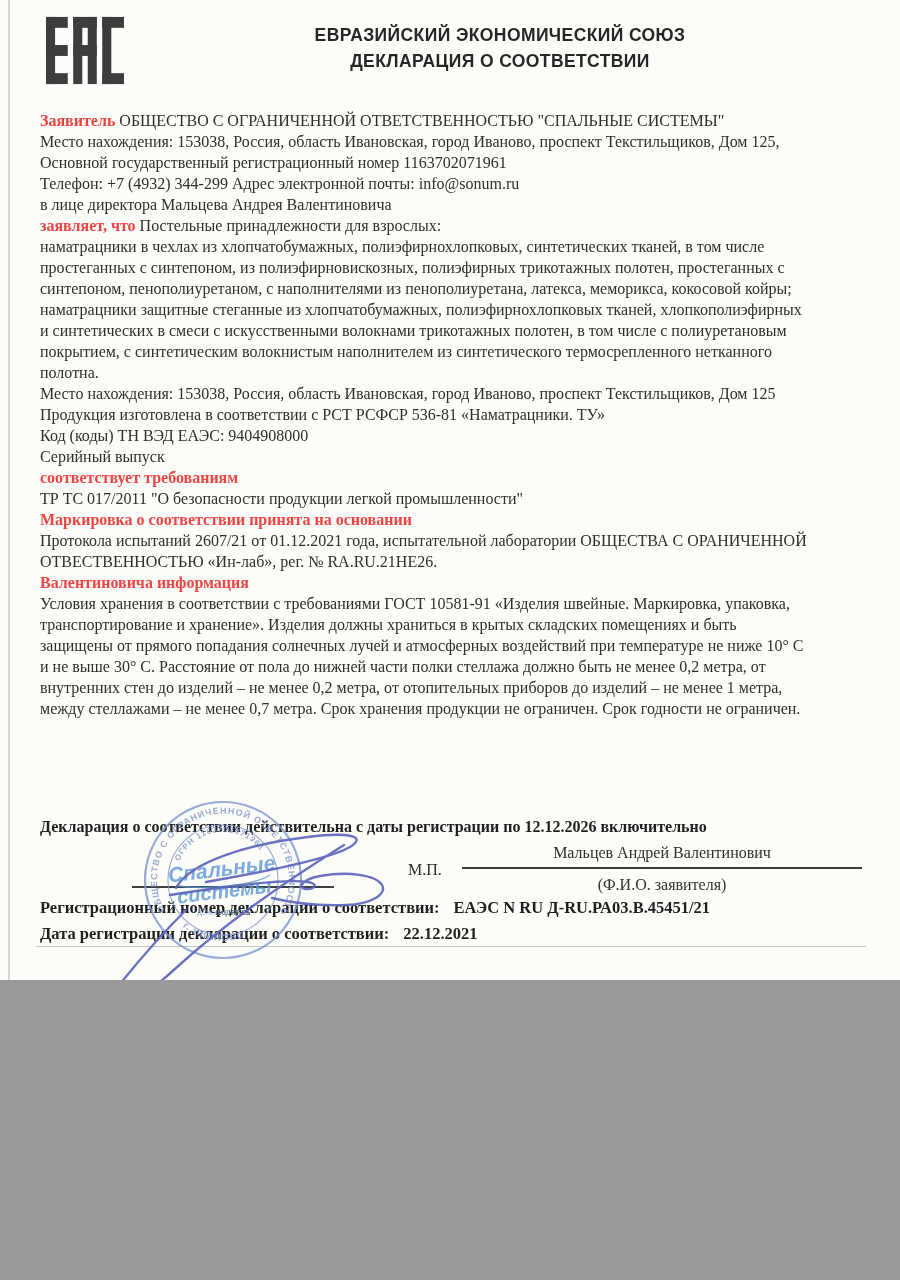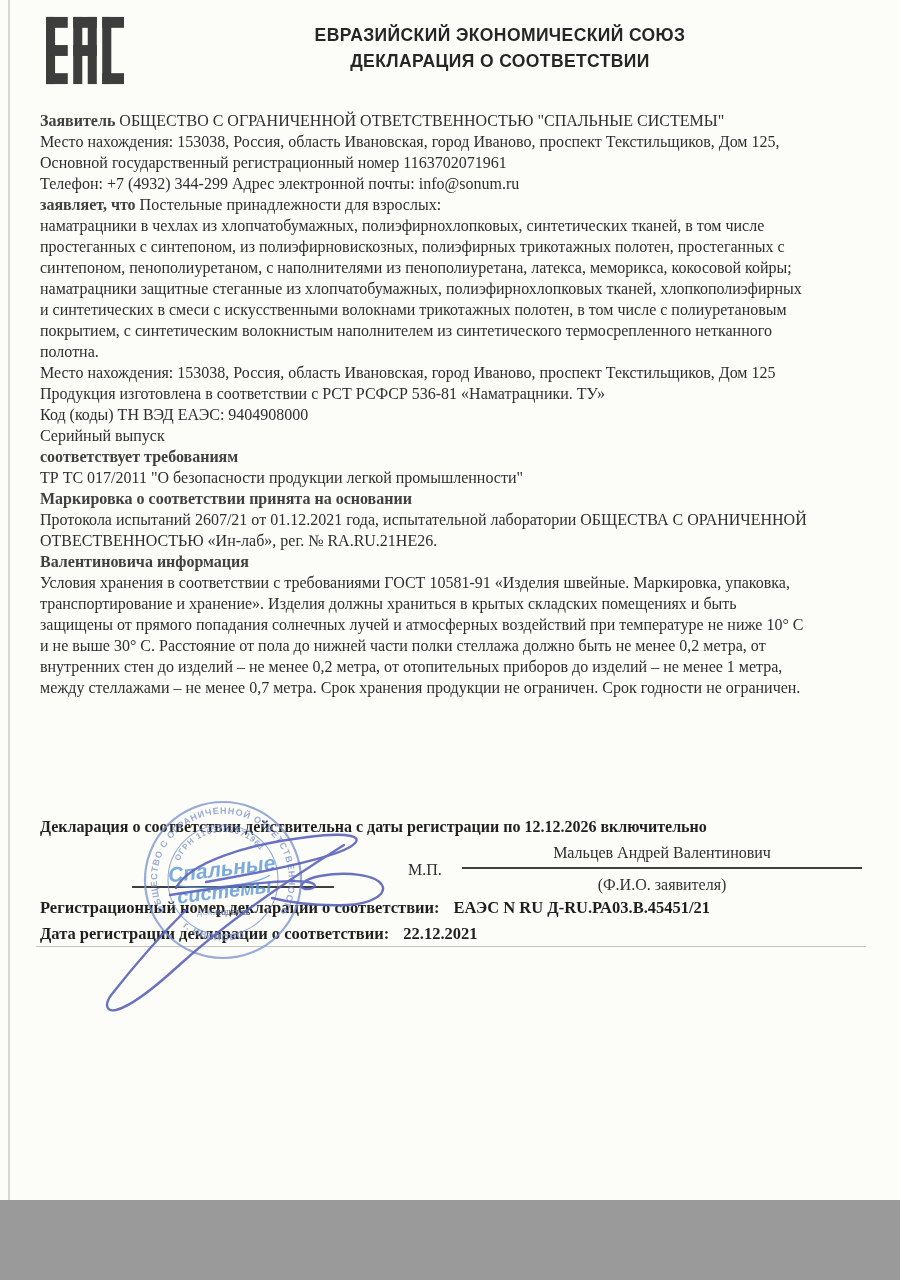--- a/index.html
+++ b/index.html
@@ -1,32 +1,32 @@
 <!DOCTYPE html>
 <html><head>
 <meta charset="utf-8">
 <style>
   html,body{margin:0;padding:0;background:#9a9a9a;}
   .page{
-    position:relative;width:900px;height:1200px;margin:0 auto;
+    position:relative;width:900px;height:980px;margin:0 auto;
     background:#fcfcf8;overflow:hidden;
     font-family:"Liberation Serif", serif;color:#2e2e2e;
   }
   .edge-line{position:absolute;left:8px;top:0;width:2px;height:1280px;background:rgba(160,160,150,.40);}
   
   .eac-logo{position:absolute;left:46px;top:15px;}
   .title{position:absolute;left:160px;right:60px;top:22px;text-align:center;
     font-family:"Liberation Sans", sans-serif;font-weight:bold;font-size:17.5px;
     line-height:26px;letter-spacing:.4px;color:#262626;}
   
   .main{position:absolute;left:40px;right:28px;top:110px;font-size:16px;line-height:21px;}
   .main p{margin:0;}
   .pre{white-space:pre-line;}
   .gap{margin-top:21px;}
-  b{font-weight:bold;color:#404040;}
+  b{font-weight:bold;color:#ef4444;}
   
   .validity{position:absolute;left:40px;top:818px;font-weight:bold;font-size:16px;color:#1f1f1f;}
   .mp{position:absolute;left:408px;top:861px;font-size:16px;}
   .name-block{position:absolute;left:462px;top:844px;width:400px;text-align:center;}
   .name-text{font-size:16px;padding-bottom:5px;border-bottom:2px solid #3f3f3f;}
   .name-caption{font-size:16px;margin-top:7px;color:#333;}
   .sign-block{position:absolute;left:132px;top:886px;width:202px;text-align:center;}
   .sign-rule{border-top:2px solid #3f3f3f;height:0;}
   .sign-caption{font-size:10px;margin-top:18px;color:#333;}
   .reg-row{position:absolute;left:40px;top:898px;font-weight:bold;font-size:16.5px;color:#1f1f1f;}
@@ -62,20 +62,21 @@
   <div class="title">
     <div>ЕВРАЗИЙСКИЙ ЭКОНОМИЧЕСКИЙ СОЮЗ</div>
     <div>ДЕКЛАРАЦИЯ О СООТВЕТСТВИИ</div>
   </div>
 
   <div class="main">
     <p><b>Заявитель</b><span> ОБЩЕСТВО С ОГРАНИЧЕННОЙ ОТВЕТСТВЕННОСТЬЮ "СПАЛЬНЫЕ СИСТЕМЫ"</span></p>
     <p class="pre">Место нахождения: 153038, Россия, область Ивановская, город Иваново, проспект Текстильщиков, Дом 125,
 Основной государственный регистрационный номер 1163702071961</p>
     <p>Телефон: +7 (4932) 344-299 Адрес электронной почты: info@sonum.ru</p>
+    <p>в лице директора Мальцева Андрея Валентиновича</p>
     <p><b>заявляет, что</b><span> Постельные принадлежности для взрослых:</span></p>
     <p class="pre">наматрацники в чехлах из хлопчатобумажных, полиэфирнохлопковых, синтетических тканей, в том числе
 простеганных с синтепоном, из полиэфирновискозных, полиэфирных трикотажных полотен, простеганных с
 синтепоном, пенополиуретаном, с наполнителями из пенополиуретана, латекса, меморикса, кокосовой койры;</p>
     <p class="pre gap">наматрацники защитные стеганные из хлопчатобумажных, полиэфирнохлопковых тканей, хлопкополиэфирных
 и синтетических в смеси с искусственными волокнами трикотажных полотен, в том числе с полиуретановым
 покрытием, с синтетическим волокнистым наполнителем из синтетического термосрепленного  нетканного
 полотна.</p>
     <p>Место нахождения: 153038, Россия, область Ивановская, город Иваново, проспект Текстильщиков, Дом 125</p>
     <p>Продукция изготовлена в соответствии с РСТ РСФСР 536-81 «Наматрацники. ТУ»</p>

